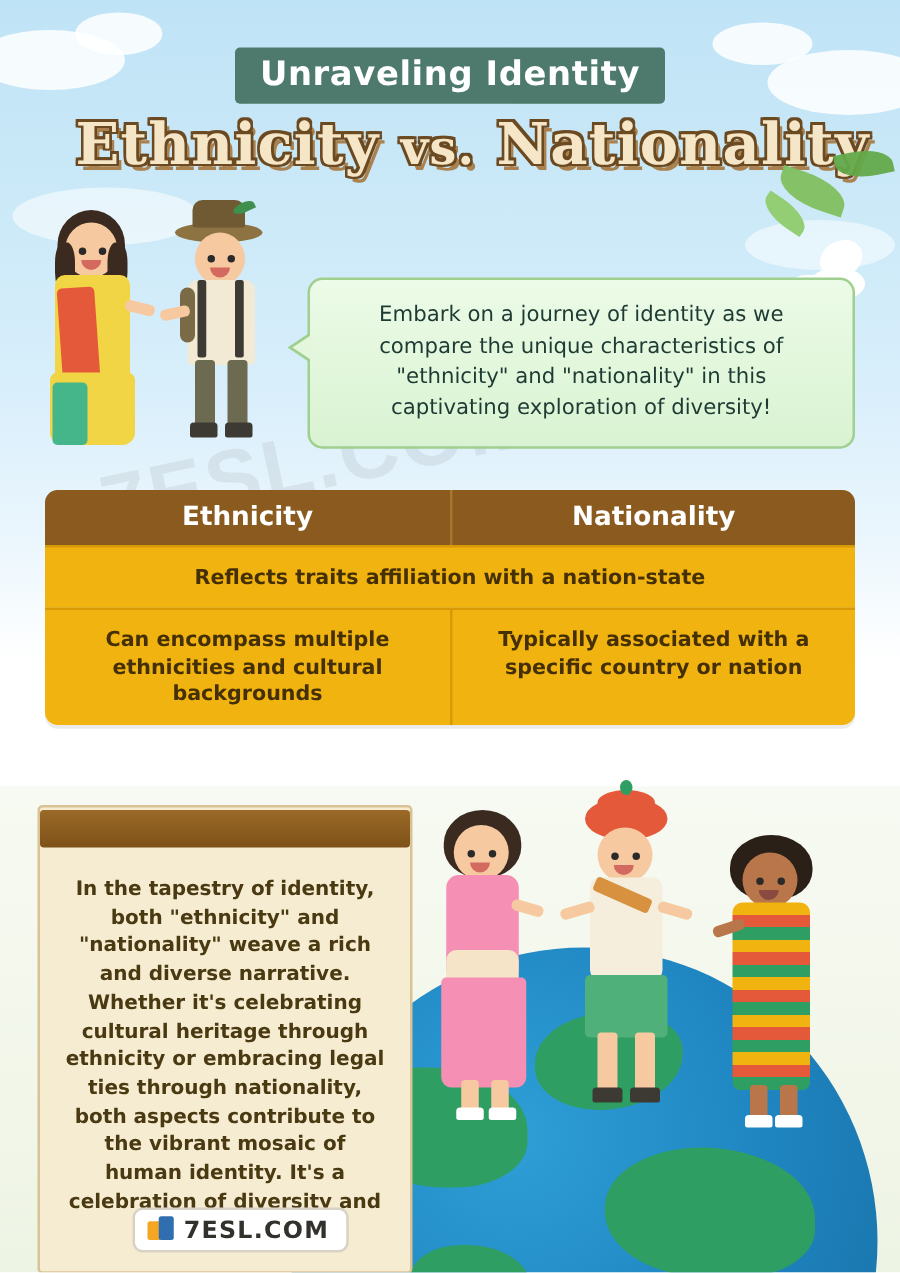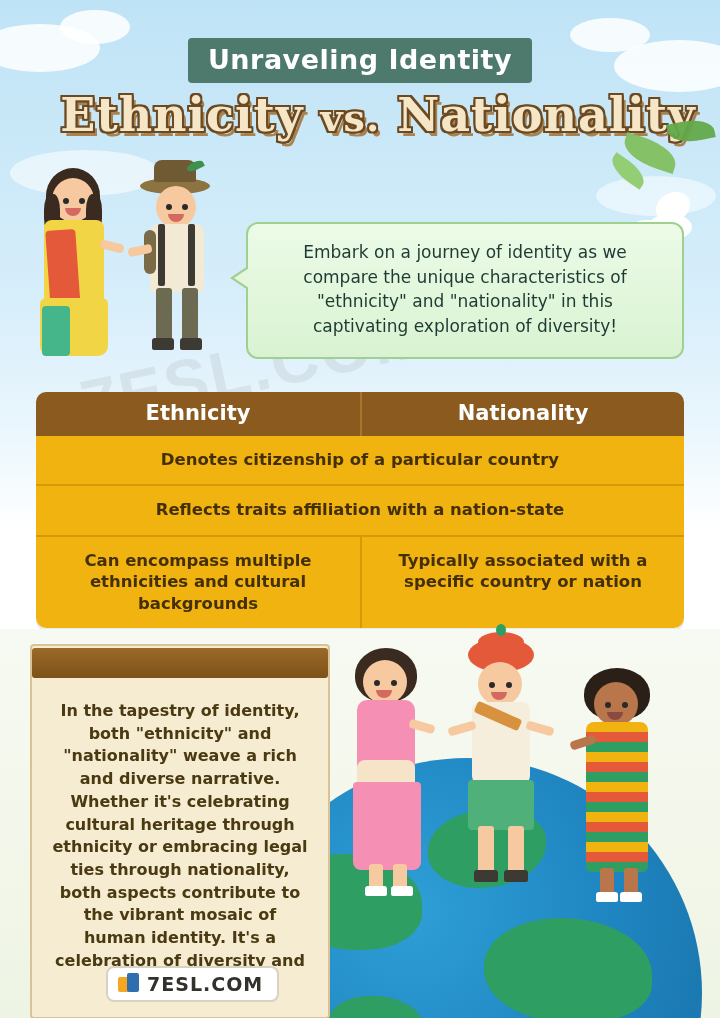--- a/index.html
+++ b/index.html
@@ -313,21 +313,20 @@
   <div class="intro">
     <span>Embark on a journey of identity as we compare the unique characteristics of "ethnicity" and "nationality" in this captivating exploration of diversity!</span>
   </div>
 
   <div class="table">
     <div class="thead">
       <div class="th">Ethnicity</div>
       <div class="th">Nationality</div>
     </div>
     <div class="trow">
-      <div class="td">Denotes citizenship of a particular country</div>
     </div>
     <div class="trow">
       <div class="td">Reflects traits affiliation with a nation-state</div>
     </div>
     <div class="trow">
       <div class="td">Can encompass multiple ethnicities and cultural backgrounds</div>
       <div class="td">Typically associated with a specific country or nation</div>
     </div>
   </div>
 

